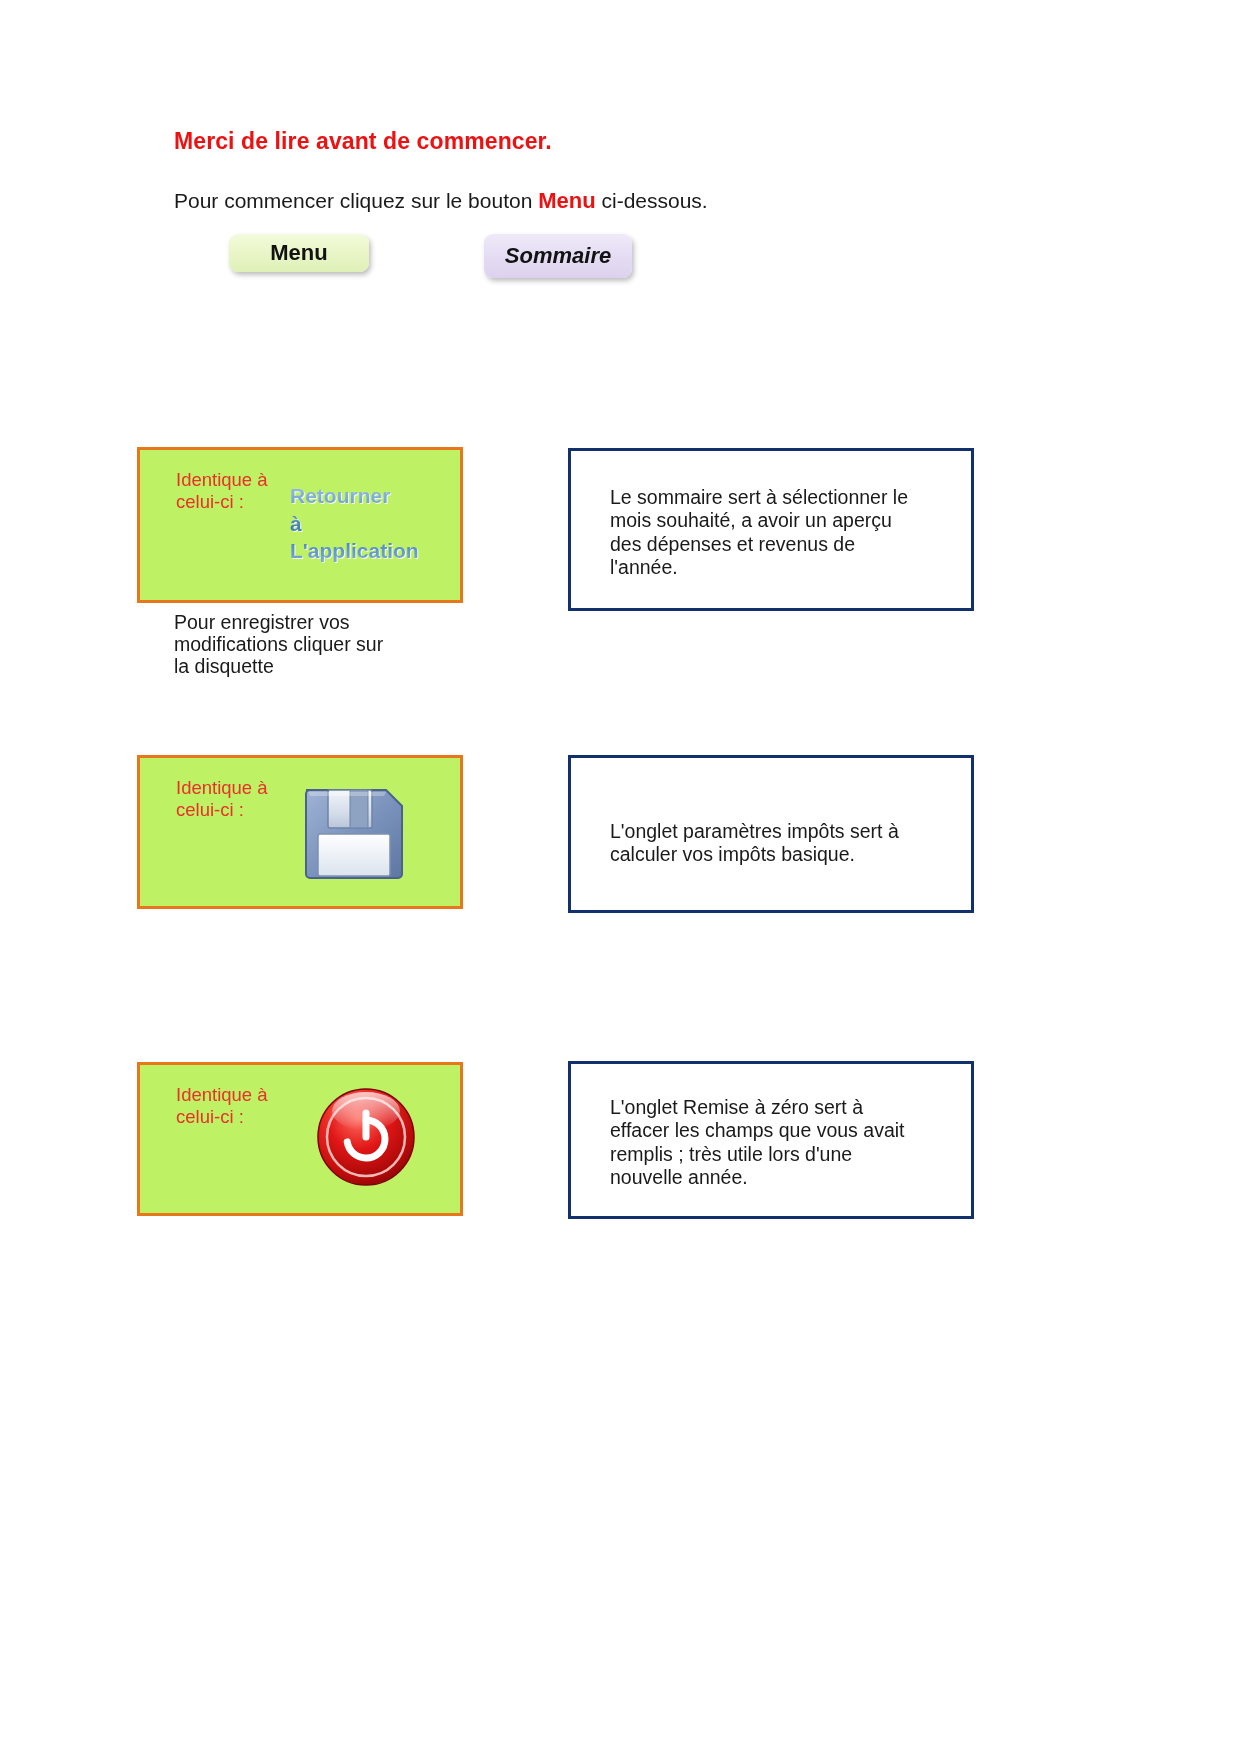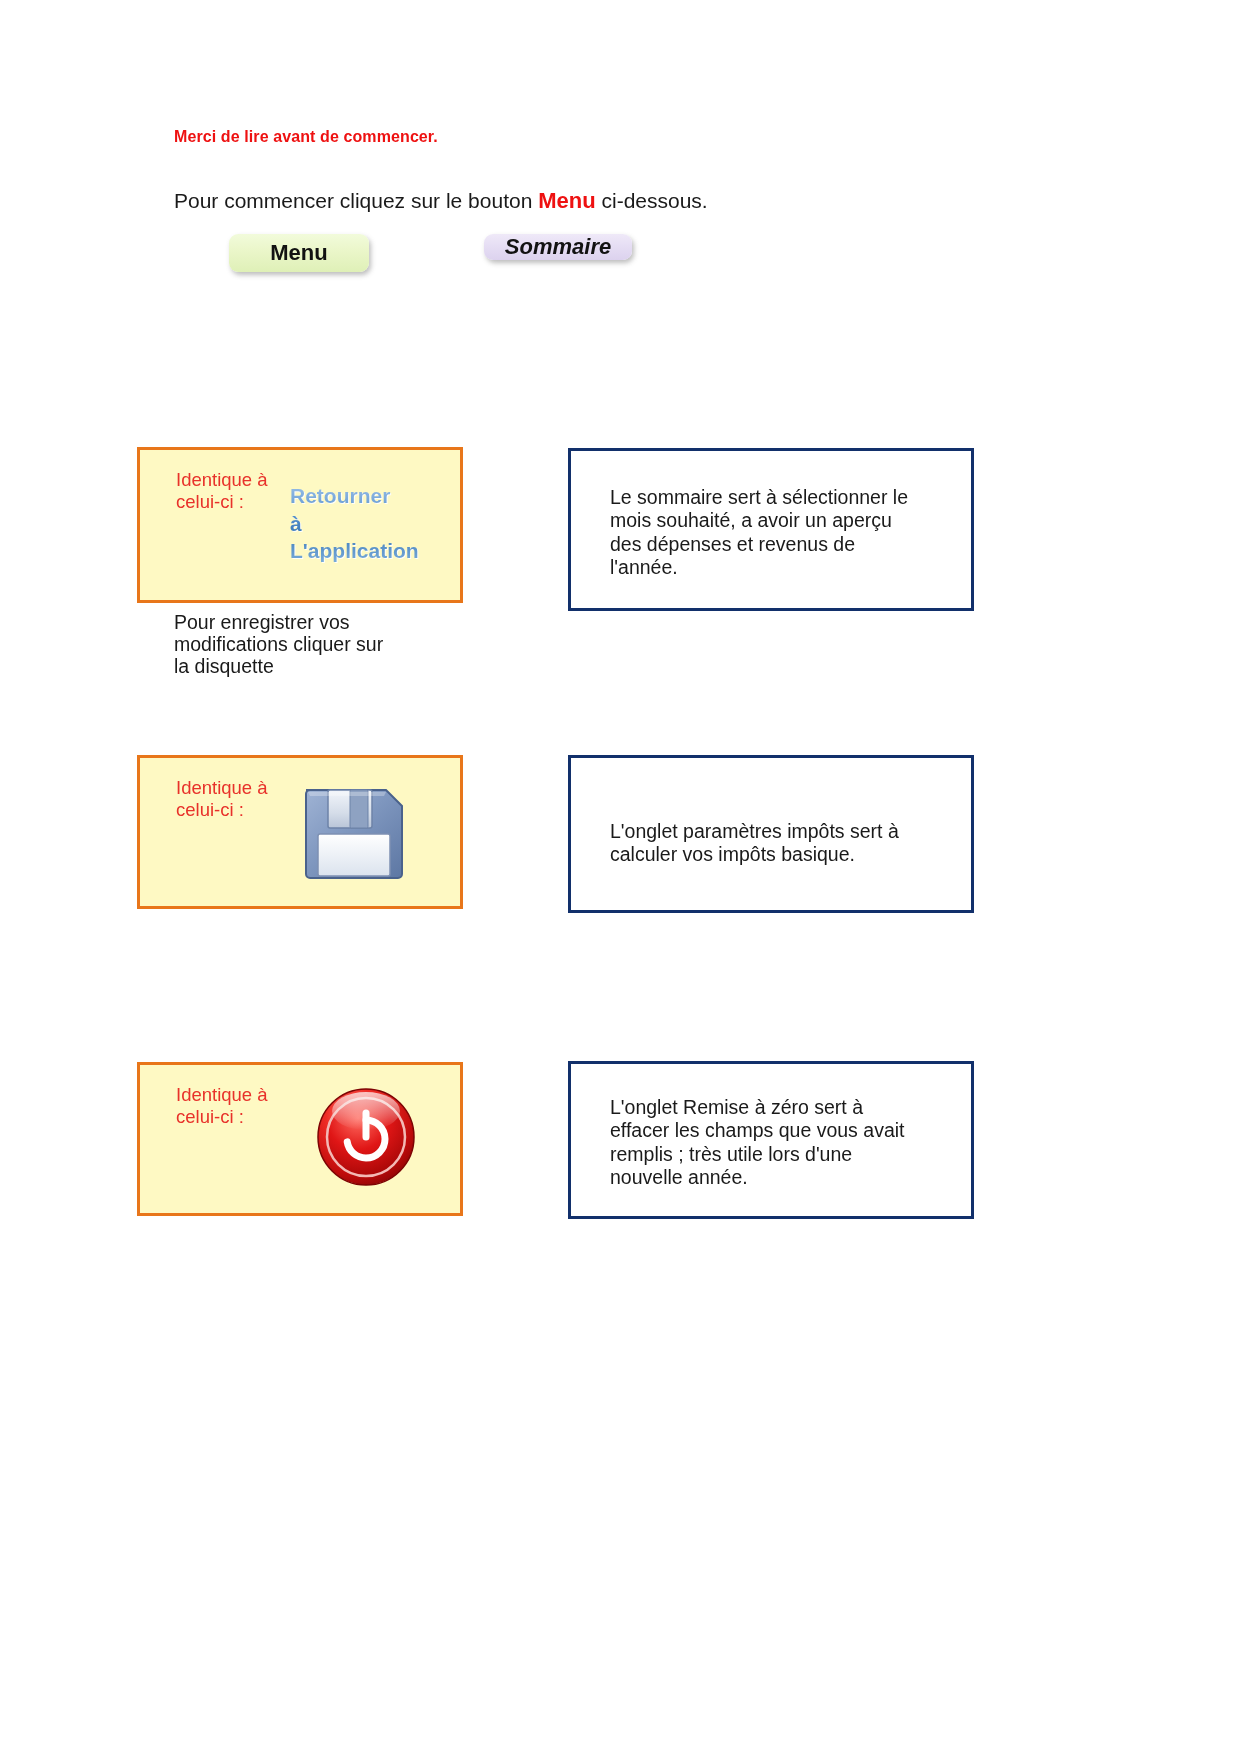--- a/index.html
+++ b/index.html
@@ -20,21 +20,21 @@
     position: absolute;
     inset: 0;
     background: #ffffff;
   }
 
   
   .heading {
     position: absolute;
     left: 174px;
     top: 128px;
-    font-size: 16px;
+    font-size: 23px;
     font-weight: bold;
     color: #ee1111;
     letter-spacing: 0.1px;
   }
 
   
   .intro {
     position: absolute;
     left: 174px;
     top: 188px;
@@ -64,21 +64,21 @@
     left: 229px;
     top: 234px;
     width: 140px;
     height: 38px;
     background: linear-gradient(180deg, #f2fbdb 0%, #eaf6c9 45%, #dff0b7 100%);
   }
   .btn-sommaire {
     left: 484px;
     top: 234px;
     width: 148px;
-    height: 26px;
+    height: 44px;
     background: linear-gradient(180deg, #efe9f8 0%, #e6def4 45%, #dcd2ee 100%);
     font-style: italic;
   }
 
   
   .para {
     position: absolute;
     font-size: 19.5px;
     line-height: 1.12;
     color: #1a1a1a;
@@ -89,21 +89,21 @@
   }
 
   .p-retour { left: 174px; top: 305px; width: 240px; }
   .p-enreg  { left: 174px; top: 612px; width: 260px; }
   .p-quit   { left: 174px; top: 915px; width: 260px; }
 
   
   .obox {
     position: absolute;
     border: 3px solid #e8761a;
-    background: #fef9c3;
+    background: #bef264;
     left: 137px;
     width: 320px;
   }
   .obox-1 { top: 447px; height: 150px; }
   .obox-2 { top: 755px; height: 148px; }
   .obox-3 { top: 1062px; height: 148px; }
 
   .obox-label {
     position: absolute;
     left: 36px;

